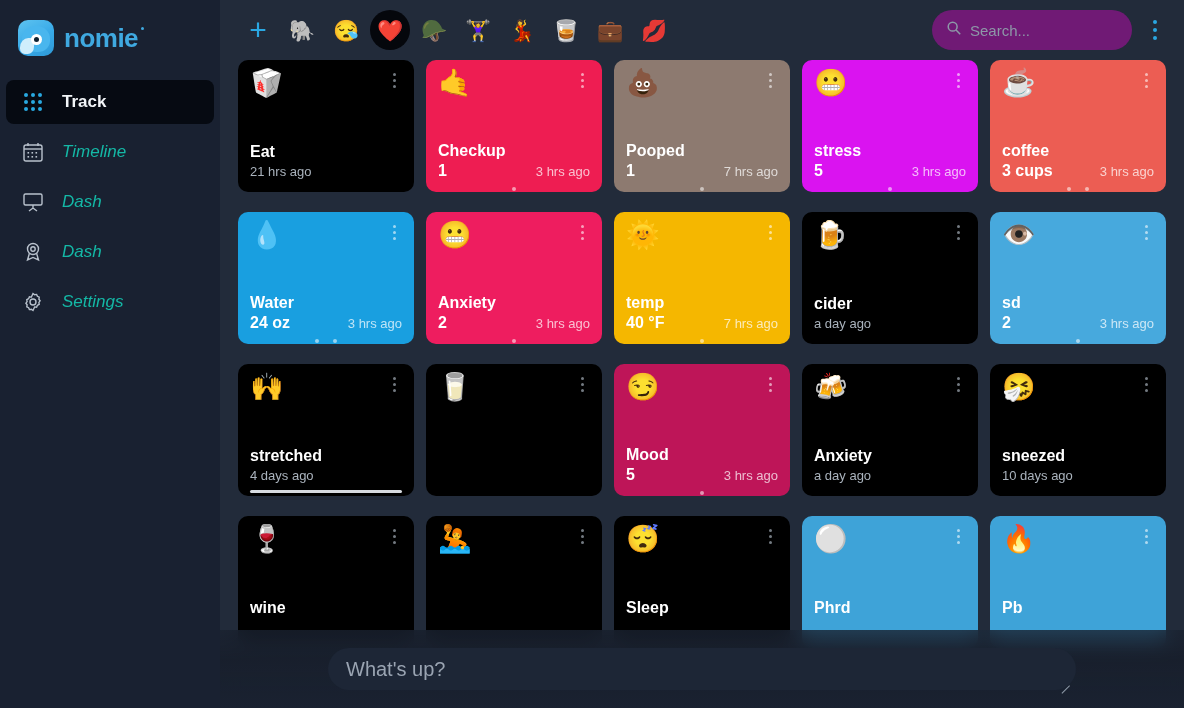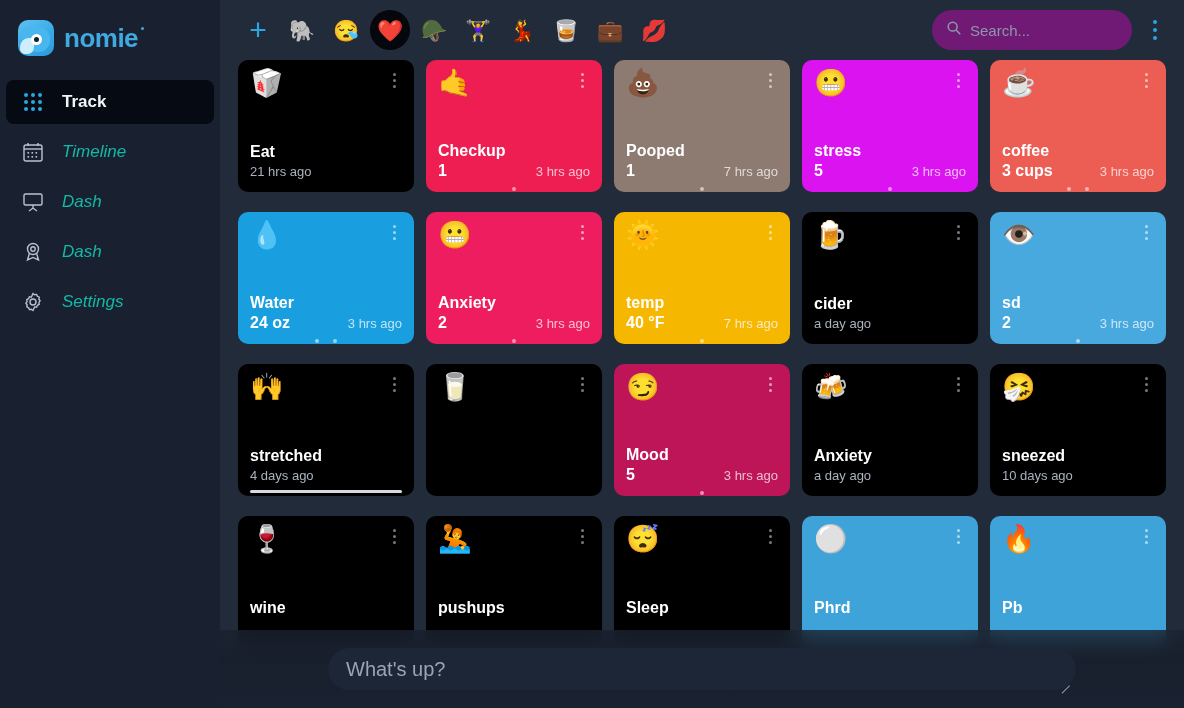--- a/index.html
+++ b/index.html
@@ -572,24 +572,20 @@
           </div>
           <div class="card noval dark-dots" style="background: rgb(0, 0, 0);">
             <div class="card-top">
               <span class="card-emoji">🤽</span>
               <span class="card-kebab">
                 <i></i>
                 <i></i>
                 <i></i>
               </span>
             </div>
-            <div class="card-bottom">
-              <div class="card-title">pushups</div>
-              <div class="card-meta"></div>
-            </div>
           </div>
           <div class="card noval dark-dots" style="background: rgb(0, 0, 0);">
             <div class="card-top">
               <span class="card-emoji">😴</span>
               <span class="card-kebab">
                 <i></i>
                 <i></i>
                 <i></i>
               </span>
             </div>

